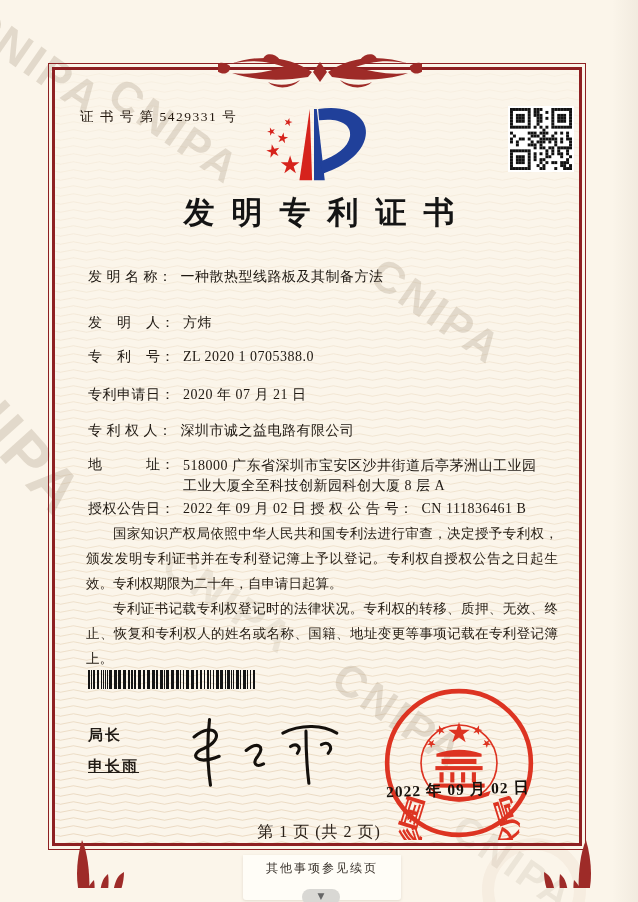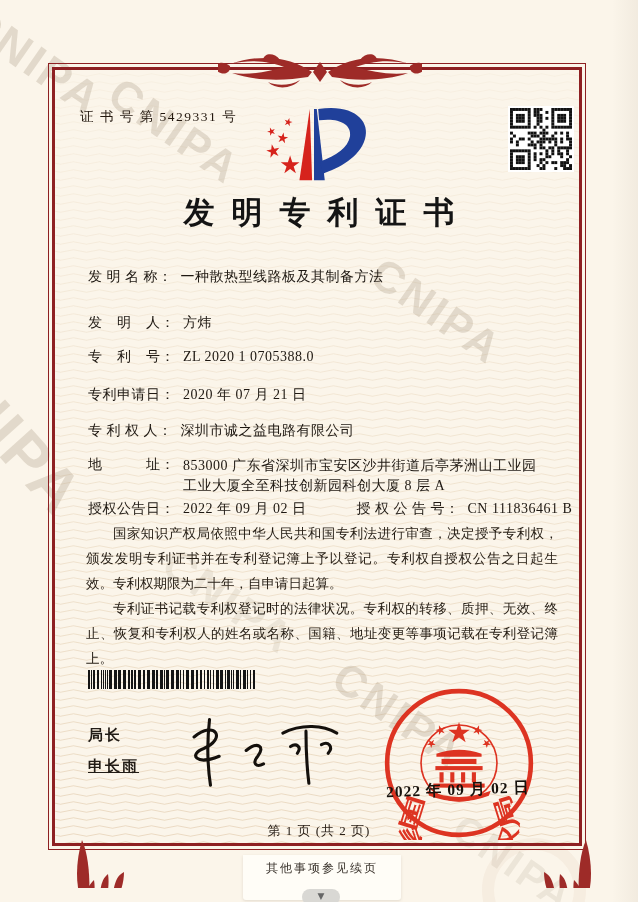--- a/index.html
+++ b/index.html
@@ -32,21 +32,21 @@
   .barcode{position:absolute;left:86px;top:670px;}
   
   .sign-title{position:absolute;left:88px;top:726px;font-size:15px;font-weight:600;letter-spacing:2px;}
   .sign-name{position:absolute;left:88px;top:757px;font-size:15px;font-weight:600;letter-spacing:2px;text-decoration:underline;}
   .signature{position:absolute;left:182px;top:708px;}
   
   .seal{position:absolute;left:382px;top:686px;opacity:.95;}
   .seal-date{position:absolute;left:386px;top:779px;width:180px;font-size:15.5px;font-weight:700;
         letter-spacing:1px;color:#16110c;transform:rotate(-2deg);white-space:nowrap;}
   
-  .page-info{position:absolute;left:0;top:822px;width:638px;text-align:center;font-size:13px;
+  .page-info{position:absolute;left:0;top:822px;width:638px;text-align:center;font-size:16px;
         letter-spacing:1px;color:#2a2119;}
   .cont-tab{position:absolute;left:243px;top:855px;width:158px;height:45px;background:#fffdf7;
         box-shadow:0 1px 3px rgba(90,70,50,.15);text-align:center;line-height:27px;font-size:12px;
         letter-spacing:2px;color:#3a332c;border-radius:0 0 3px 3px;}
   .scroll-pill{position:absolute;left:302px;top:889px;width:38px;height:16px;border-radius:8px;
         background:#d9d8d4;text-align:center;line-height:14px;font-size:9px;color:#666;cursor:pointer;
         font-family:"DejaVu Sans",sans-serif;}
   .edge-shade{position:absolute;right:0;top:0;width:26px;height:100%;
         background:linear-gradient(to right,rgba(120,100,80,0),rgba(120,100,80,.07));pointer-events:none;}
   .ghost-ring{position:absolute;left:482px;top:838px;width:104px;height:104px;border-radius:50%;
@@ -443,25 +443,25 @@
   <div class="frow" style="top:348px;">
     <span class="flabel">专　利　号：</span><span class="fvalue">ZL 2020 1 0705388.0</span>
   </div>
   <div class="frow" style="top:386px;">
     <span class="flabel">专利申请日：</span><span class="fvalue">2020 年 07 月 21 日</span>
   </div>
   <div class="frow" style="top:422px;">
     <span class="flabel">专 利 权 人：</span><span class="fvalue">深圳市诚之益电路有限公司</span>
   </div>
   <div class="frow" style="top:456px;">
-    <span class="flabel">地　　　址：</span><span class="fvalue addr-block"><span>853000 广东省深圳市宝安区沙井街道后亭茅洲山工业园</span><span style="display:block">工业大厦全至科技创新园科创大厦 8 层 A</span></span>
+    <span class="flabel">地　　　址：</span><span class="fvalue addr-block"><span>518000 广东省深圳市宝安区沙井街道后亭茅洲山工业园</span><span style="display:block">工业大厦全至科技创新园科创大厦 8 层 A</span></span>
   </div>
   <div class="frow" style="top:500px;">
     <span class="flabel">授权公告日：</span><span class="fvalue">2022 年 09 月 02 日</span>
-    <span style="margin-left:46px;" class="flabel2">授 权 公 告 号：</span><span class="fvalue">CN 111836461 B</span>
+    <span style="" class="flabel2">授 权 公 告 号：</span><span class="fvalue">CN 111836461 B</span>
   </div>
 
   <div class="paras">
     <p>国家知识产权局依照中华人民共和国专利法进行审查，决定授予专利权，颁发发明专利证书并在专利登记簿上予以登记。专利权自授权公告之日起生效。专利权期限为二十年，自申请日起算。</p>
     <p>专利证书记载专利权登记时的法律状况。专利权的转移、质押、无效、终止、恢复和专利权人的姓名或名称、国籍、地址变更等事项记载在专利登记簿上。</p>
   </div>
 
   <svg class="barcode" id="barcode" width="172" height="19" viewBox="0 0 172 19">
       <rect x="2" y="0" width="2" height="19" fill="#141414"></rect>
       <rect x="5" y="0" width="1" height="19" fill="#141414"></rect>

